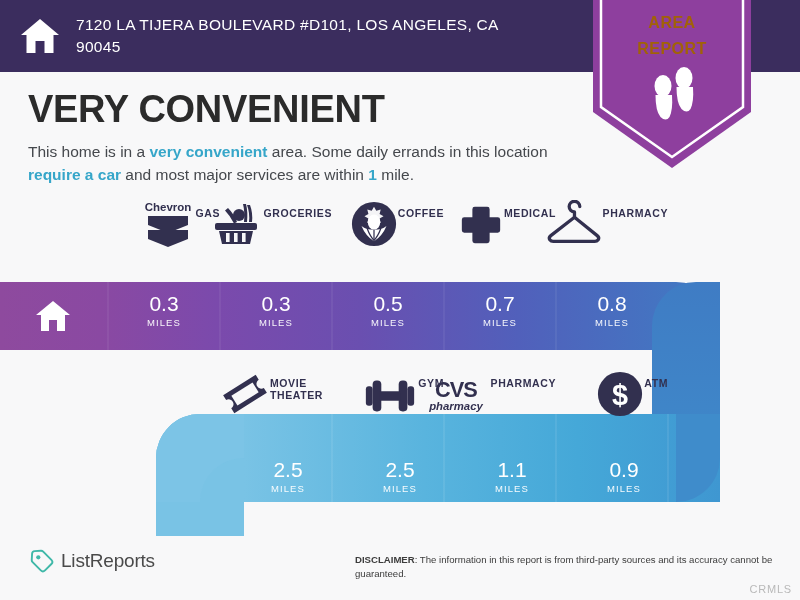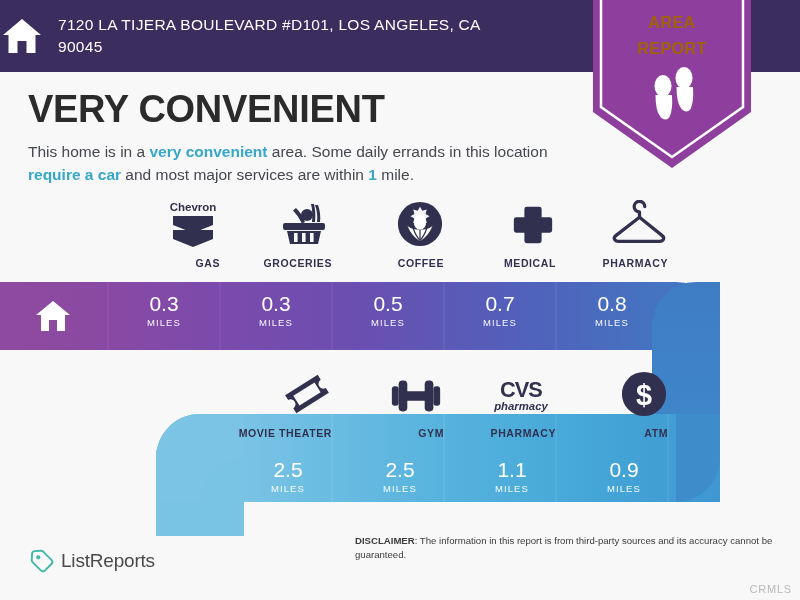--- a/index.html
+++ b/index.html
@@ -9,21 +9,21 @@
     font-family:"Liberation Sans","DejaVu Sans",sans-serif;
     -webkit-font-smoothing:antialiased;
   }
   .page{position:relative;width:800px;height:600px;background:#f8f8f9;overflow:hidden;}
 
   
   .header{
     position:absolute;left:0;top:0;width:800px;height:72px;
     background:#3b2d5e;
   }
-  .header-inner{display:flex;align-items:center;height:72px;padding-left:0;}
+  .header-inner{display:flex;align-items:center;height:72px;padding-left:18px;}
   .home-icon{width:44px;height:40px;flex:0 0 44px;margin-right:14px;}
   .addr{
     color:#ffffff;font-size:15.5px;line-height:22px;letter-spacing:.3px;
     max-width:455px;font-weight:400;
   }
 
   
   .badge{
     position:absolute;left:589px;top:-6px;width:166px;height:178px;z-index:6;
   }
@@ -44,21 +44,21 @@
   }
   .hl{color:#36a6c9;font-weight:700;}
 
   
   .snake{position:absolute;left:0;top:282px;width:800px;height:318px;z-index:1;}
 
   
   .iconrow{position:absolute;display:flex;z-index:4;}
   .iconrow.r1{left:108px;top:198px;width:560px;}
   .iconrow.r2{left:220px;top:368px;width:448px;}
-  .cell{width:112px;display:flex;flex-direction:column;align-items:flex-end;justify-content:flex-end;}
+  .cell{width:112px;display:flex;align-items:flex-start;justify-content:flex-end;}
   .cell .gfx{height:50px;display:flex;align-items:flex-end;justify-content:center;}
   .cell .cap{
     margin-top:9px;font-size:10.5px;font-weight:700;color:#32304f;letter-spacing:.6px;
   }
 
   
   .dists{position:absolute;display:flex;z-index:5;pointer-events:none;}
   .dists.r1{left:108px;top:292px;width:560px;}
   .dists.r2{left:232px;top:458px;width:448px;}
   .d{width:112px;text-align:center;color:#fff;}
@@ -66,21 +66,21 @@
   .d .unit{font-size:9.5px;letter-spacing:1.1px;font-weight:400;opacity:.95;margin-top:1px;}
 
   
   .bar-home{position:absolute;left:34px;top:299px;width:38px;height:34px;z-index:5;}
 
   
   .footer-logo{position:absolute;left:30px;top:549px;display:flex;align-items:center;z-index:7;}
   .footer-logo .lr-mark{width:24px;height:24px;margin-right:7px;}
   .footer-logo .lr-text{font-size:19px;color:#4a4a4a;letter-spacing:-.2px;}
   .disclaimer{
-    position:absolute;left:355px;top:534px;width:420px;
+    position:absolute;left:355px;top:553px;width:420px;
     font-size:9.6px;line-height:13.5px;color:#3c3c3c;z-index:7;
   }
   .disclaimer b{font-weight:700;}
   .crmls{
     position:absolute;right:8px;bottom:5px;font-size:11px;color:#b9b9b9;letter-spacing:.8px;z-index:7;
   }
   .white-wash{
     position:absolute;left:0;top:536px;width:800px;height:64px;background:#f8f8f9;z-index:3;
   }
 </style>

